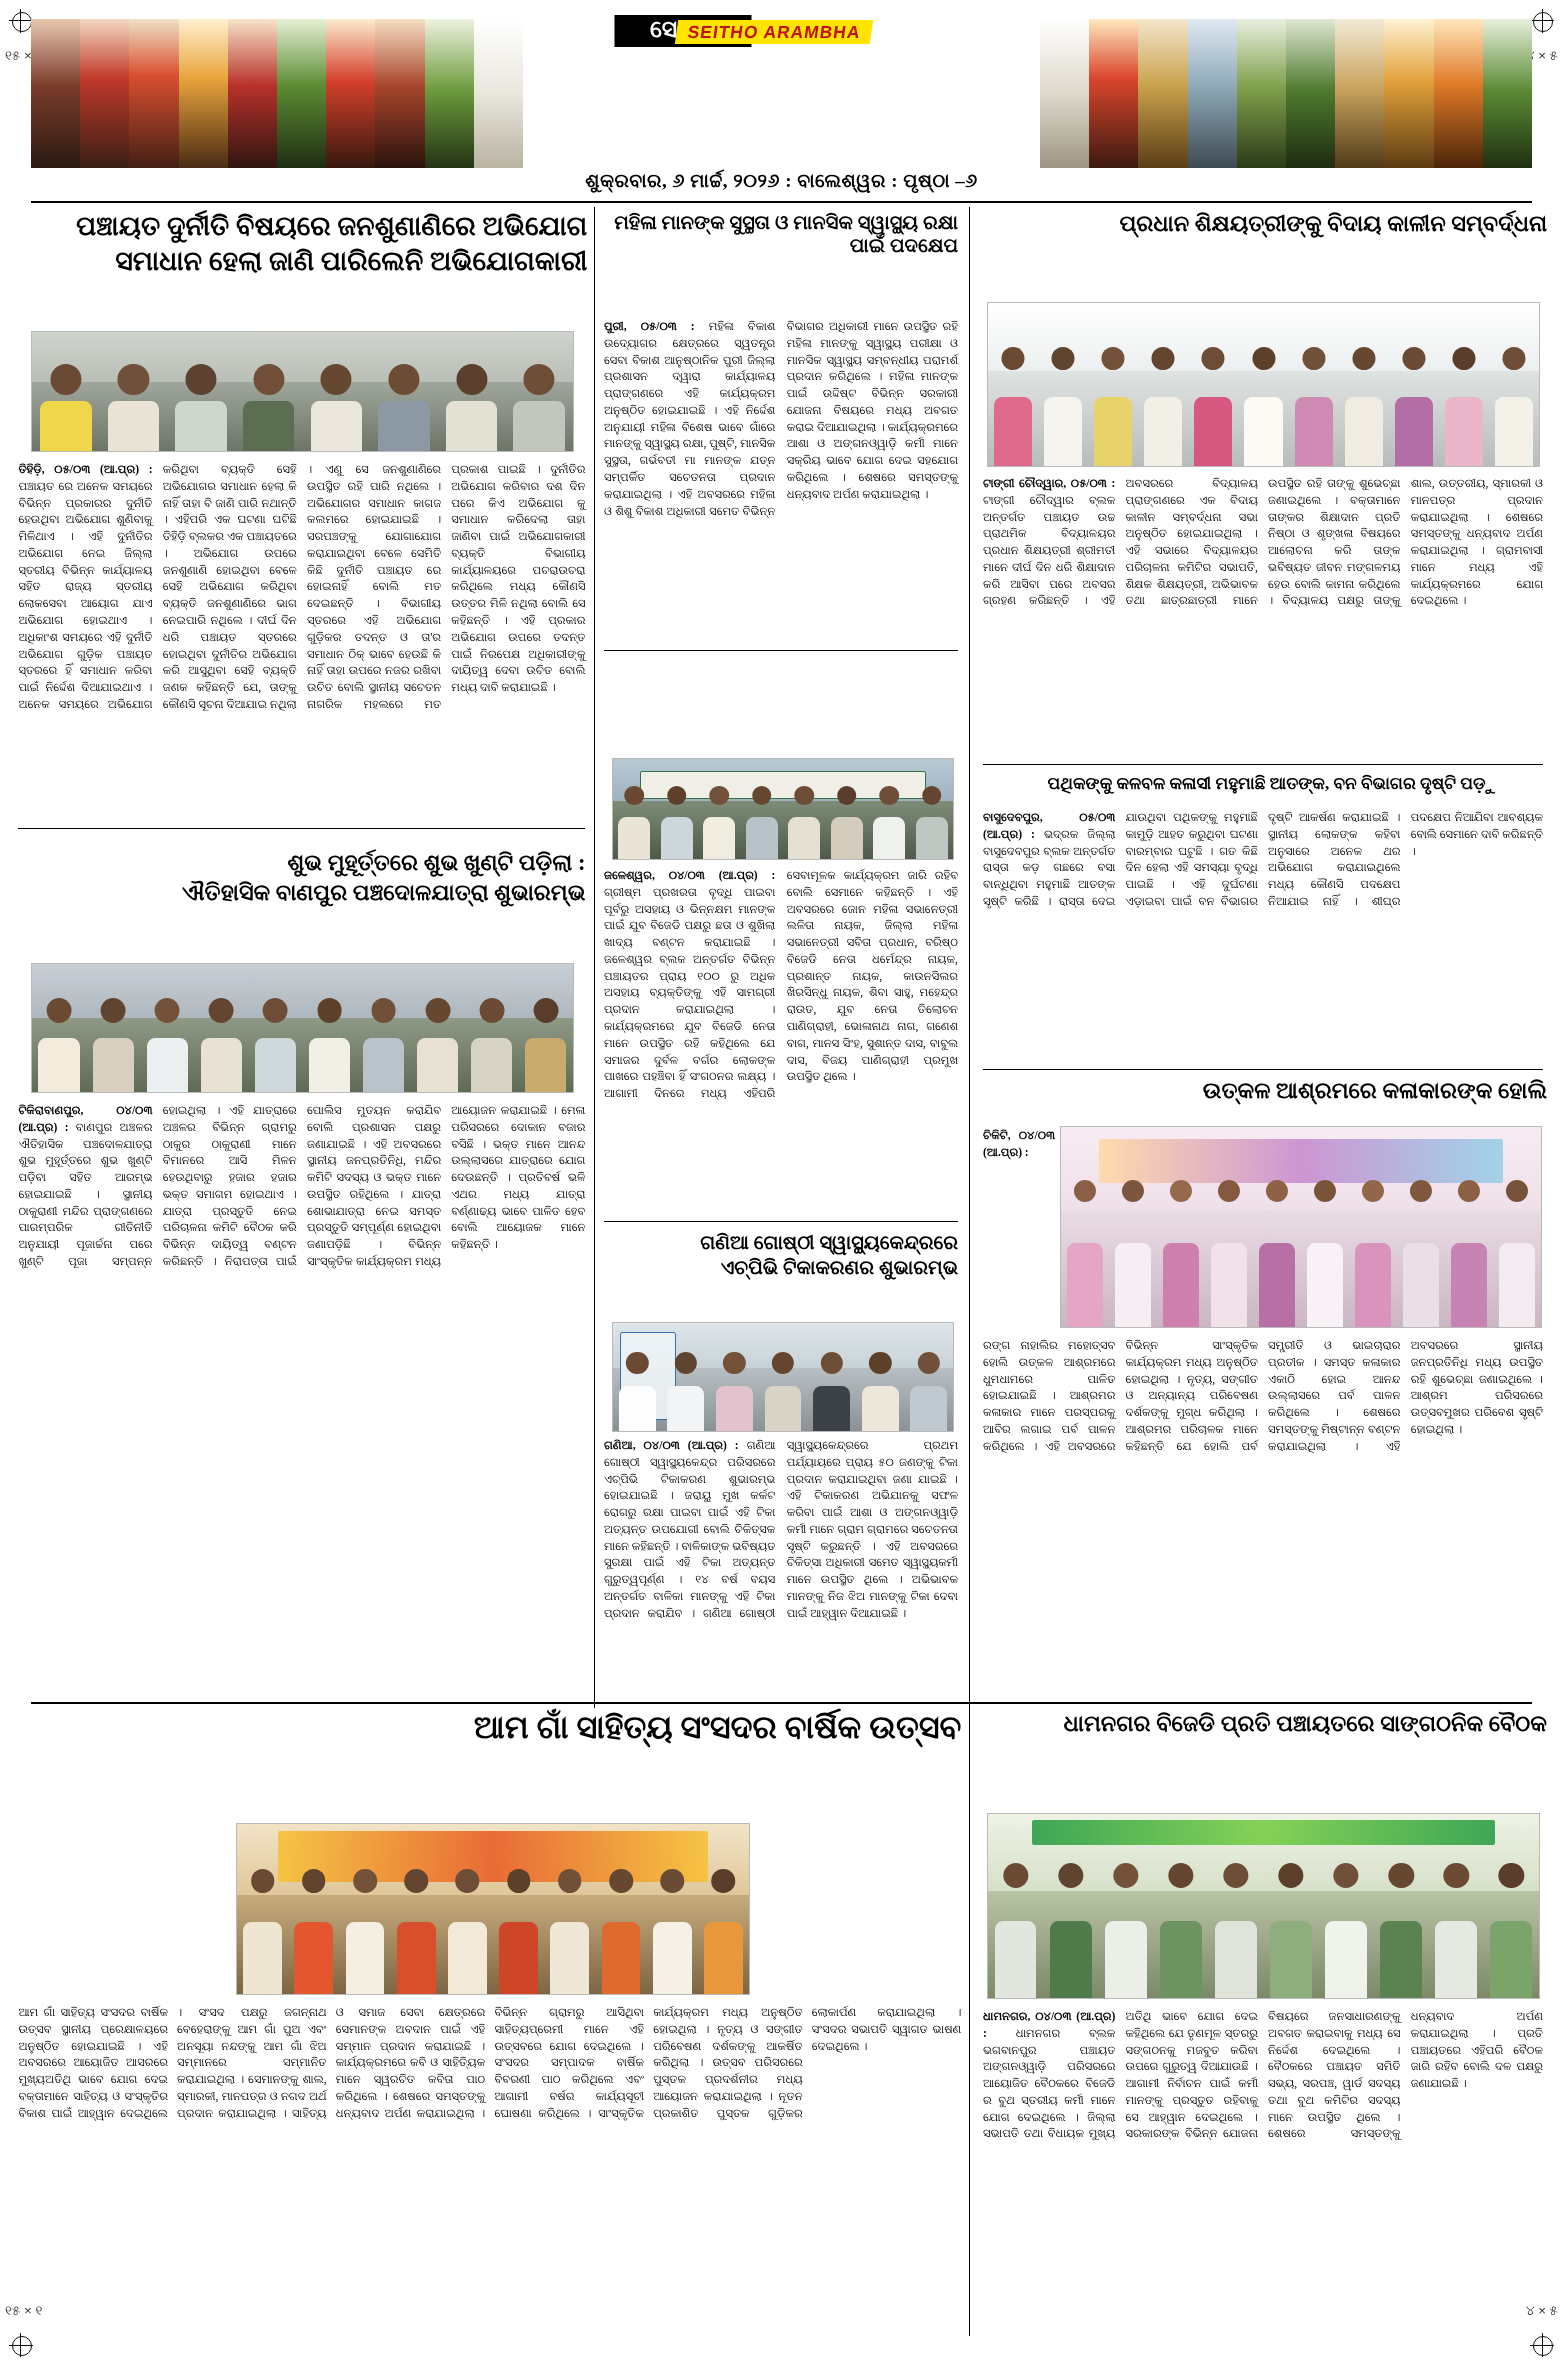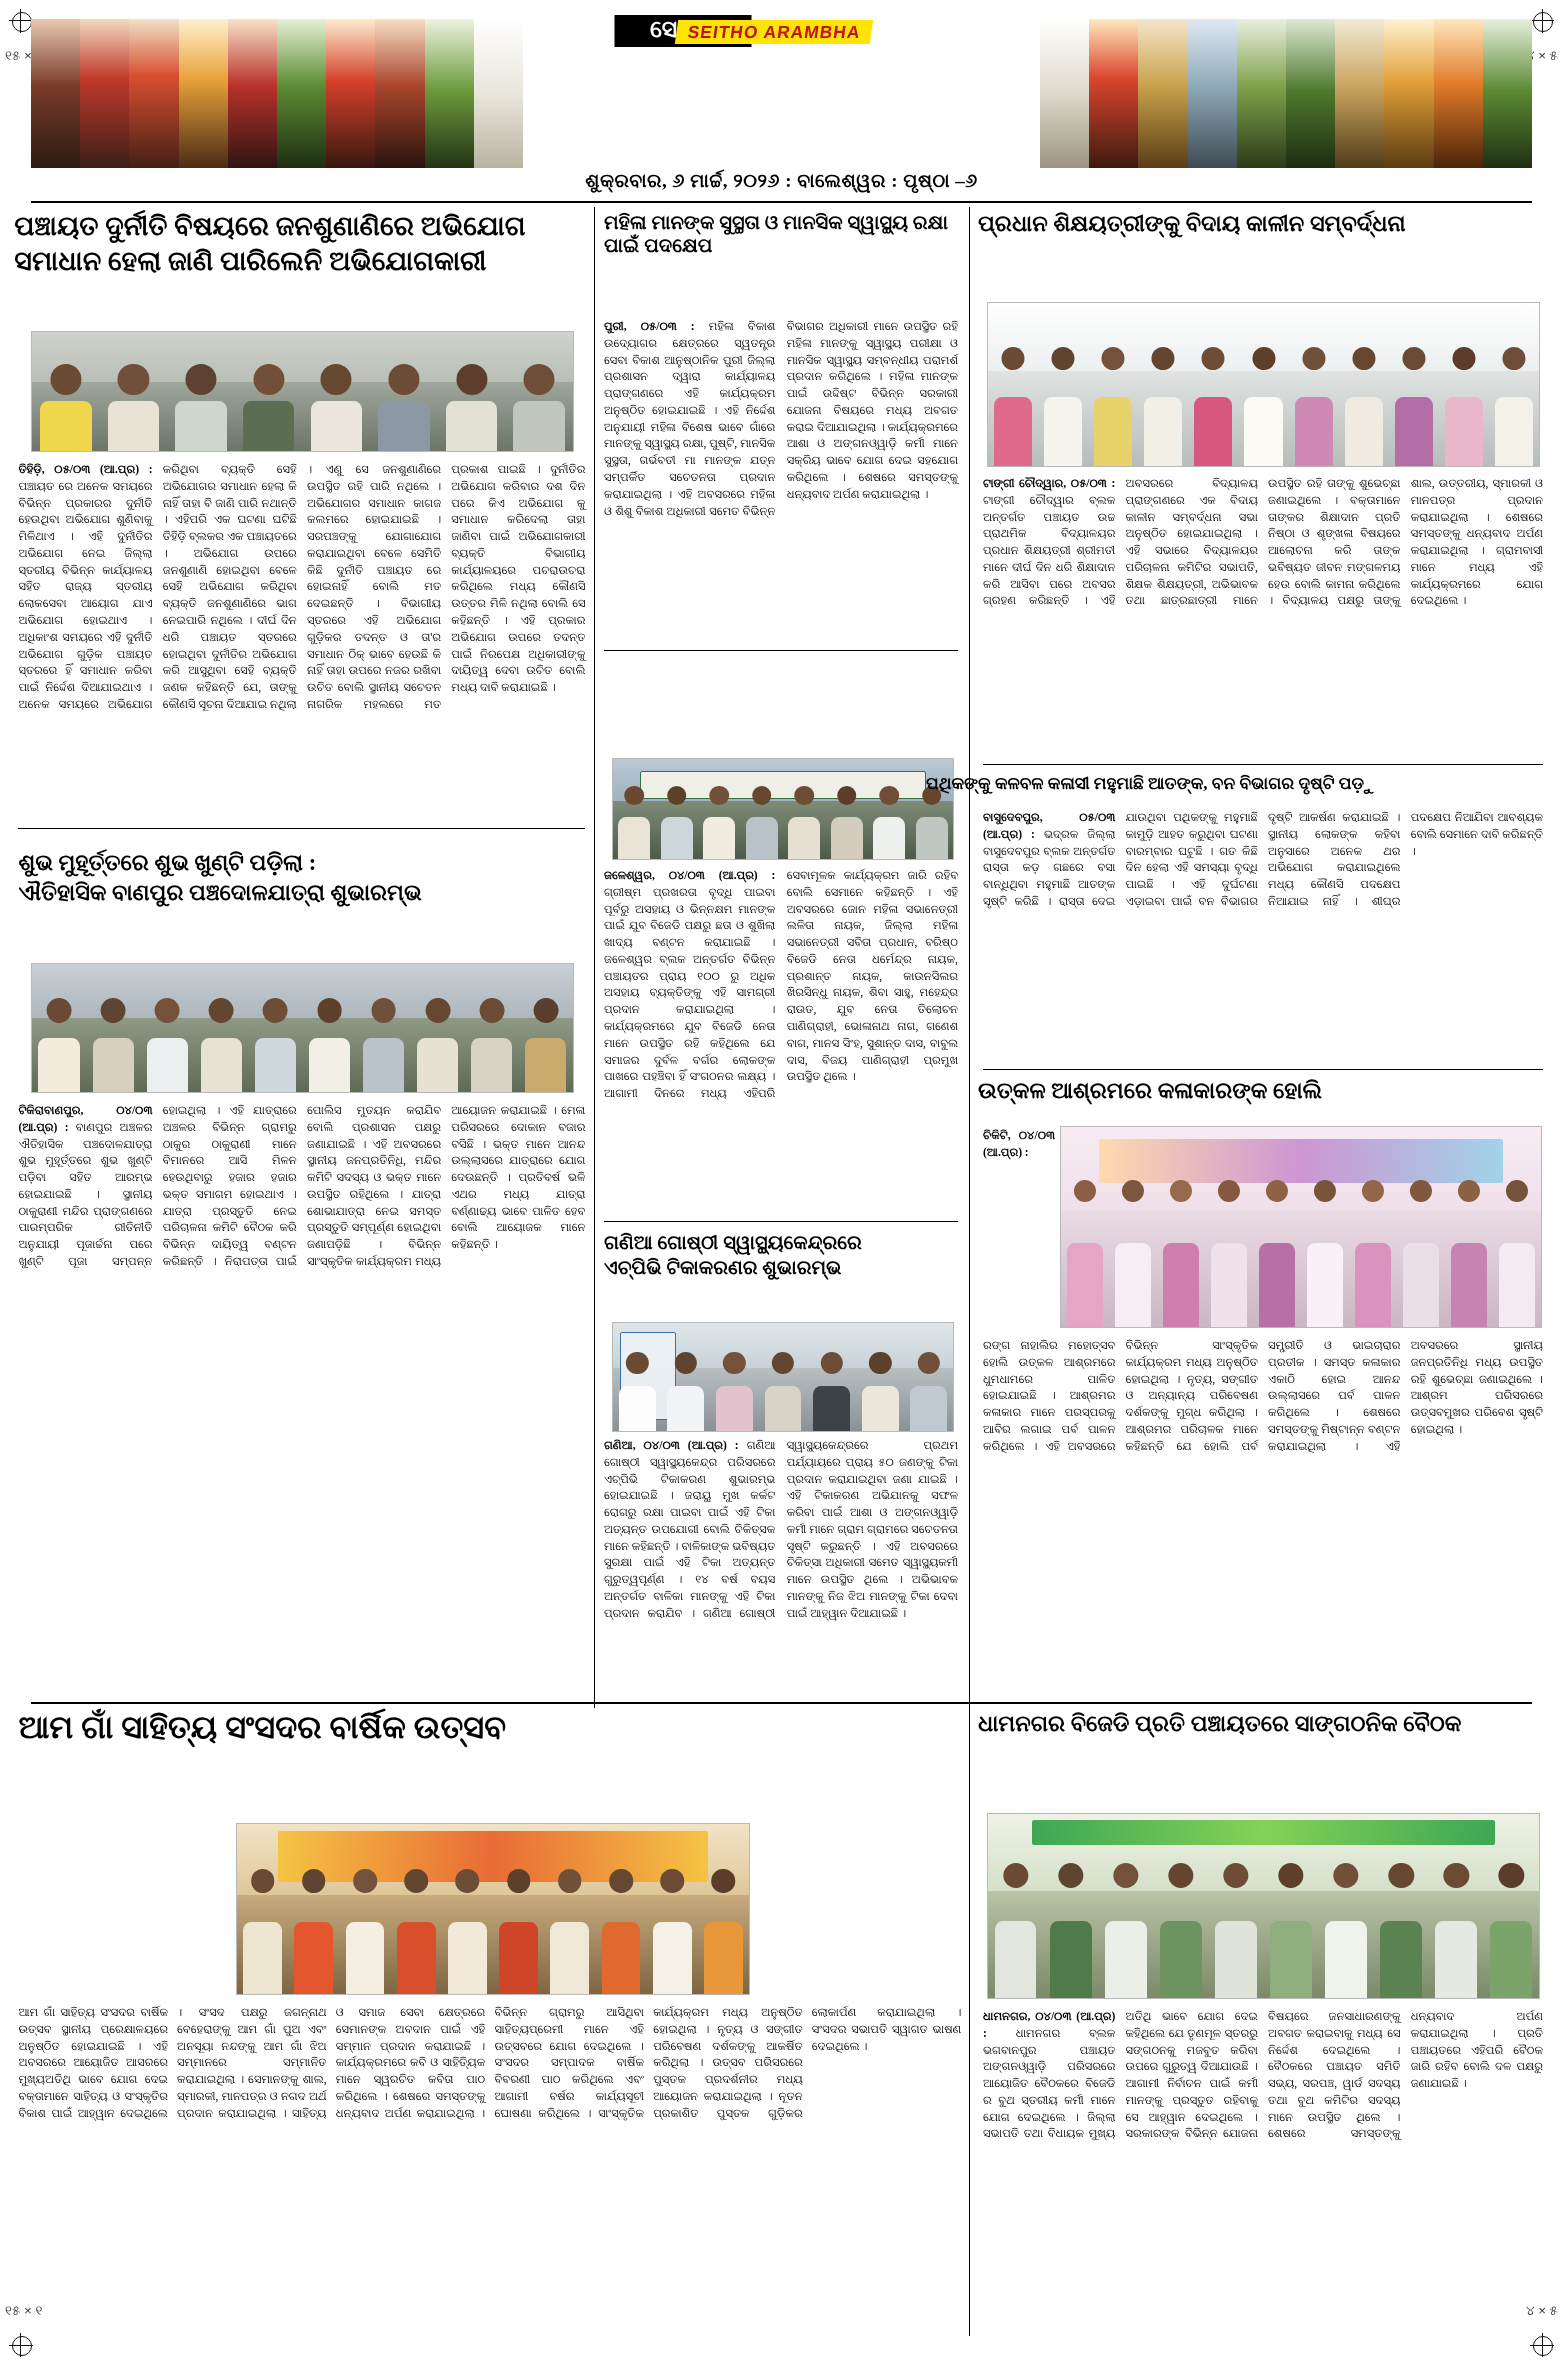--- a/index.html
+++ b/index.html
@@ -31,21 +31,21 @@
   .logo-top{display:inline-block;background:#000;color:#fff;padding:2px 36px 4.1px;font-size:23.6px;font-weight:bold;letter-spacing:1px;line-height:1.1;}
   .logo-main{font-size:77px;font-weight:bold;line-height:1.0;letter-spacing:-1px;margin-top:-3.1px;}
   .logo-badge{display:inline-block;background:#ffe400;color:#c1121f;font-family:"Liberation Sans",sans-serif;
     font-weight:bold;font-size:17.4px;letter-spacing:1px;padding:1.5px 11.3px;transform:skewX(-8deg);
     margin-top:-21.5px;position:relative;left:-77px;}
   .dateline{position:absolute;left:50%;transform:translateX(-50%);top:154px;width:820px;text-align:center;
     font-size:19px;font-weight:bold;letter-spacing:0.5px;white-space:nowrap;}
   .rule{position:absolute;left:31px;width:1501px;height:1.5px;background:#000;}
 
   
-  .hl{font-weight:bold;text-align:left;line-height:1.18;}
+  .hl{font-weight:bold;text-align:right;line-height:1.18;}
   .hl-xl{font-size:27px;}
   .hl-l{font-size:22.5px;}
   .hl-m{font-size:19.5px;}
   .hl-s{font-size:17px;}
   .sub{font-size:17.4px;font-weight:bold;text-align:center;line-height:1.2;}
   .body{font-size:11.5px;line-height:1.46;text-align:justify;
         font-family:"Liberation Serif","DejaVu Serif",serif;hyphens:none;}
   .body p{margin:0 0 0 0;text-indent:0;}
   .cols2{column-count:2;column-gap:11.3px;}
   .cols4{column-count:4;column-gap:10.2px;}

